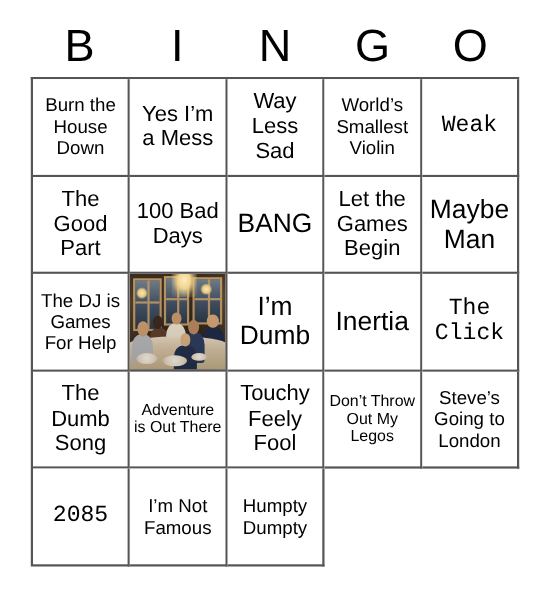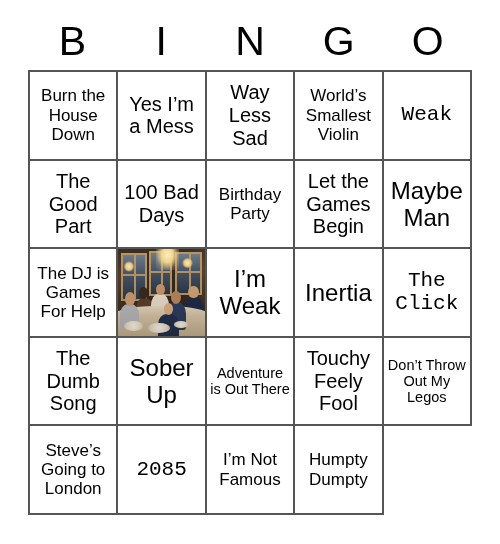--- a/index.html
+++ b/index.html
@@ -222,21 +222,21 @@
       <div class="cell">
         <span class="cell-text fs-xxl">Weak</span>
       </div>
       <div class="cell">
         <span class="cell-text fs-lg">The Good Part</span>
       </div>
       <div class="cell">
         <span class="cell-text fs-lg">100 Bad Days</span>
       </div>
       <div class="cell">
-        <span class="cell-text fs-md">Birthday Party</span>
+        <span class="cell-text fs-xl">BANG</span>
       </div>
       <div class="cell">
         <span class="cell-text fs-lg">Let the Games Begin</span>
       </div>
       <div class="cell">
         <span class="cell-text fs-xl">Maybe Man</span>
       </div>
       <div class="cell">
         <span class="cell-text fs-md">The DJ is Games For Help</span>
       </div>
@@ -284,35 +284,32 @@
             <div class="ph-body"></div>
             <div class="ph-head"></div>
           </div>
           <div class="ph-plate ph-plate-a"></div>
           <div class="ph-plate ph-plate-b"></div>
           <div class="ph-plate ph-plate-c"></div>
           <div class="ph-tone"></div>
         </div>
       </div>
       <div class="cell">
-        <span class="cell-text fs-xl">I’m Weak</span>
+        <span class="cell-text fs-xl">I’m Dumb</span>
       </div>
       <div class="cell">
         <span class="cell-text fs-xl">Inertia</span>
       </div>
       <div class="cell">
         <span class="cell-text fs-xxl">The Click</span>
       </div>
       <div class="cell">
         <span class="cell-text fs-lg">The Dumb Song</span>
       </div>
       <div class="cell">
-        <span class="cell-text fs-xl">Sober Up</span>
-      </div>
-      <div class="cell">
         <span class="cell-text fs-sm">Adventure is Out There</span>
       </div>
       <div class="cell">
         <span class="cell-text fs-lg">Touchy Feely Fool</span>
       </div>
       <div class="cell">
         <span class="cell-text fs-sm">Don’t Throw Out My Legos</span>
       </div>
       <div class="cell">
         <span class="cell-text fs-md">Steve’s Going to London</span>

